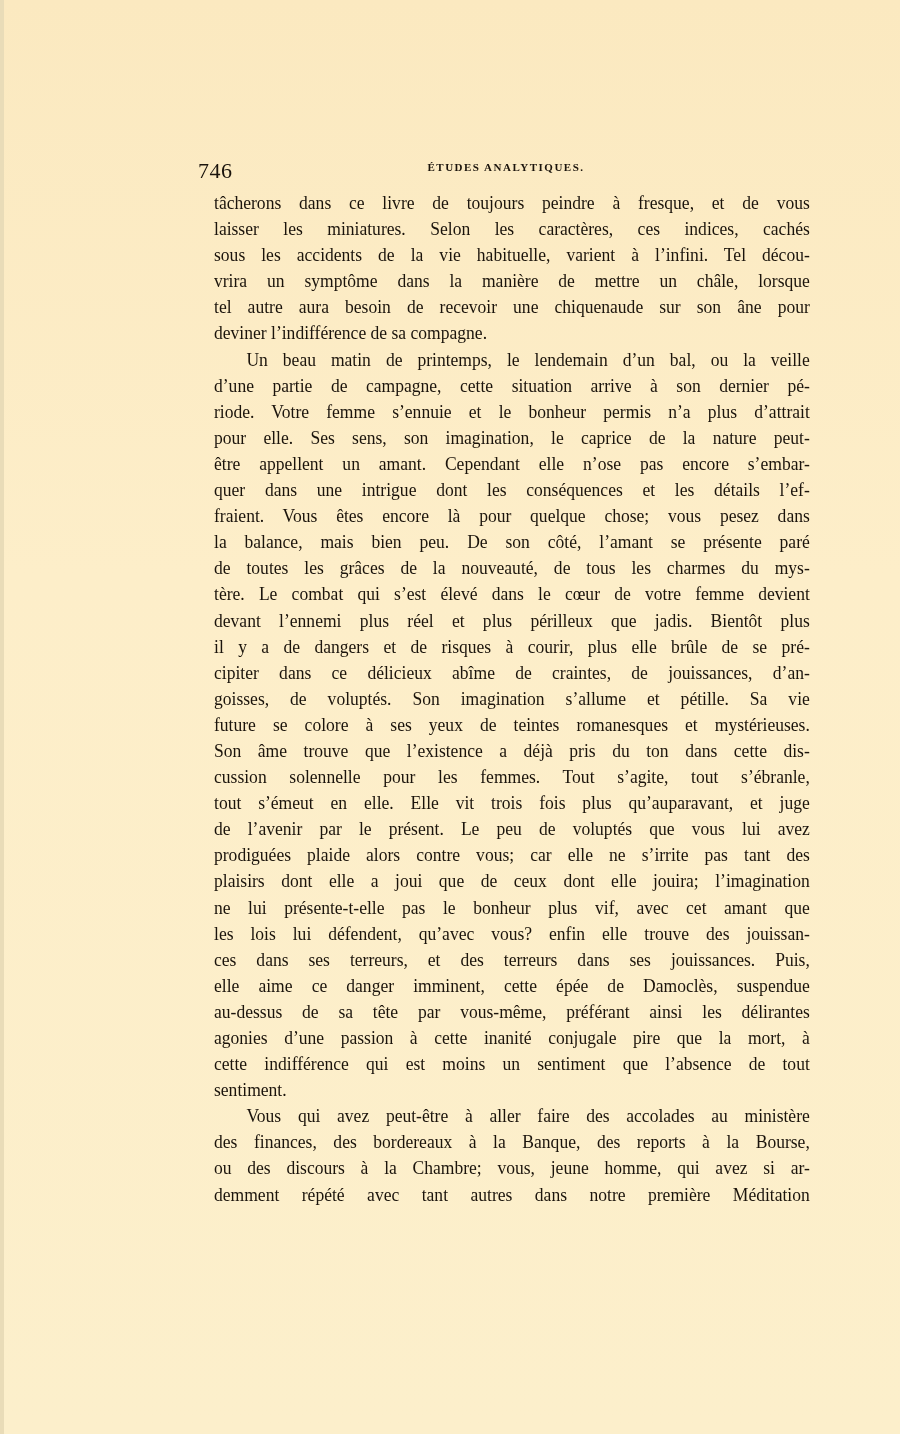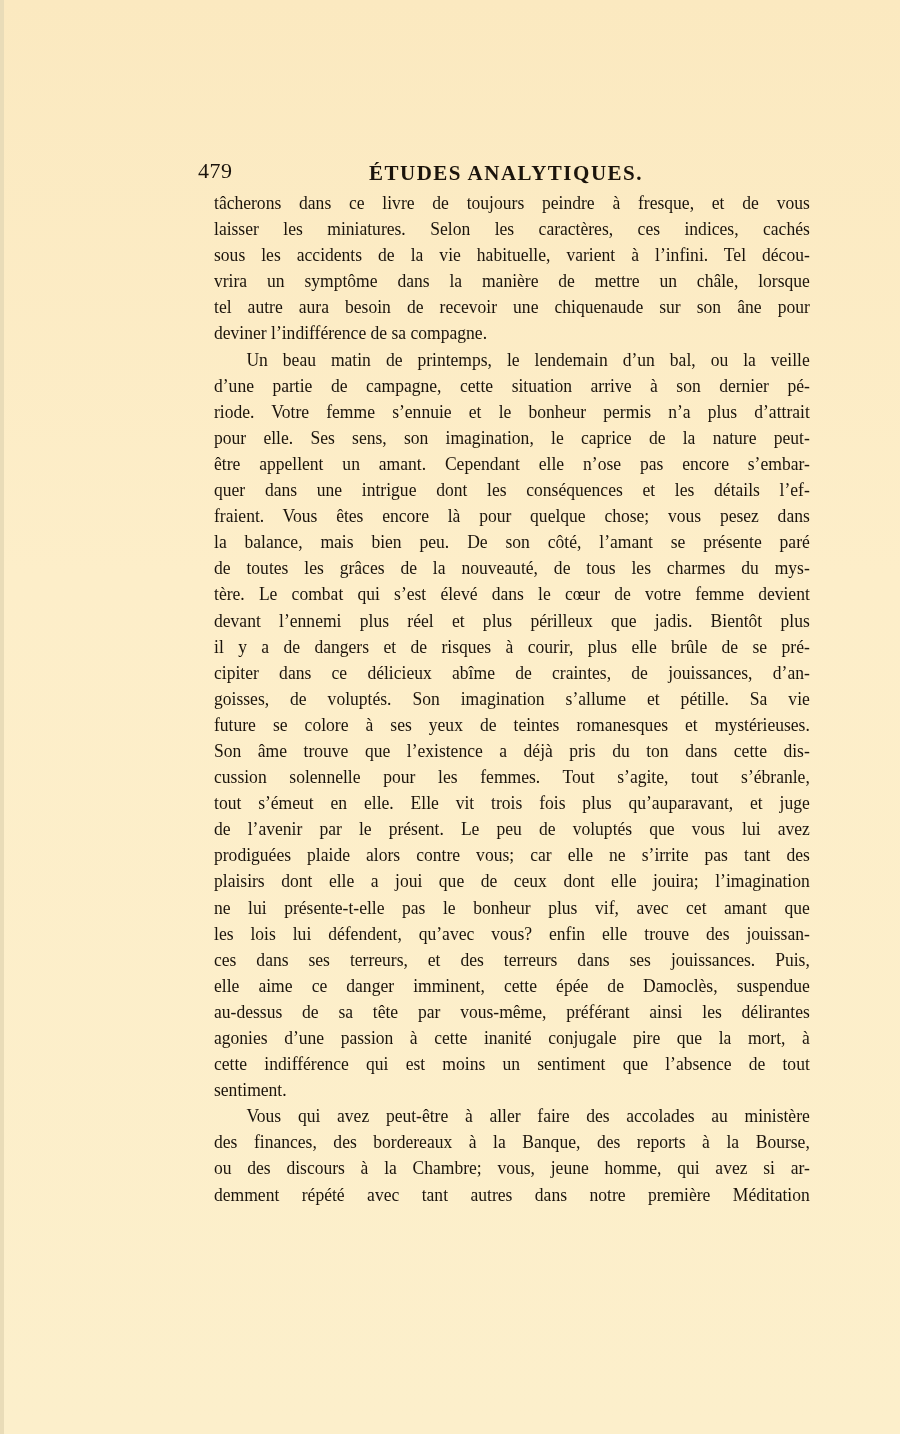--- a/index.html
+++ b/index.html
@@ -17,21 +17,21 @@
   }
   .header {
     position: absolute; left: 198px; top: 158px; width: 596px; height: 30px;
   }
   .page-number {
     position: absolute; left: 0; top: 0;
     font-size: 22px; letter-spacing: 0.5px;
   }
   .running-title {
     position: absolute; left: 0; right: 0; top: 3px; text-align: center;
-    font-size: 21px; font-weight: bold; letter-spacing: 1.5px;
+    font-size: 11px; font-weight: bold; letter-spacing: 1.5px;
     padding-left: 20px;
   }
   .body-text {
     position: absolute; left: 214px; top: 190px; width: 596px;
   }
   .line {
     display: block; height: 26.1px; line-height: 26px;
     font-size: 19.5px; white-space: nowrap;
     text-align: justify; text-align-last: justify;
     transform: scaleX(0.9); transform-origin: left center;
@@ -39,21 +39,21 @@
   }
   .line.indent { padding-left: 36px; width: 626px; }
   .line.last { text-align-last: left; }
 </style>
 </head>
 <body>
 
 <div class="page-edge"></div>
 
 <div class="header">
-  <span class="page-number">479</span>
+  <span class="page-number">746</span>
   <span class="running-title">ÉTUDES ANALYTIQUES.</span>
 </div>
 
 <div class="body-text" id="body-text">
     <span class="line">tâcherons dans ce livre de toujours peindre à fresque, et de vous</span>
     <span class="line">laisser les miniatures. Selon les caractères, ces indices, cachés</span>
     <span class="line">sous les accidents de la vie habituelle, varient à l’infini. Tel décou-</span>
     <span class="line">vrira un symptôme dans la manière de mettre un châle, lorsque</span>
     <span class="line">tel autre aura besoin de recevoir une chiquenaude sur son âne pour</span>
     <span class="line last">deviner l’indifférence de sa compagne.</span>

